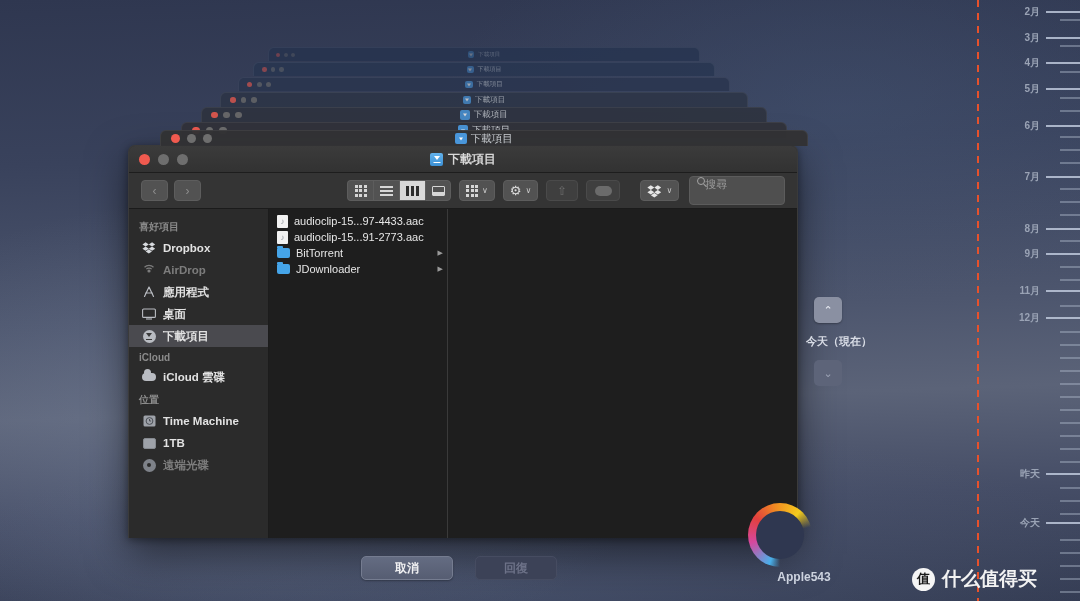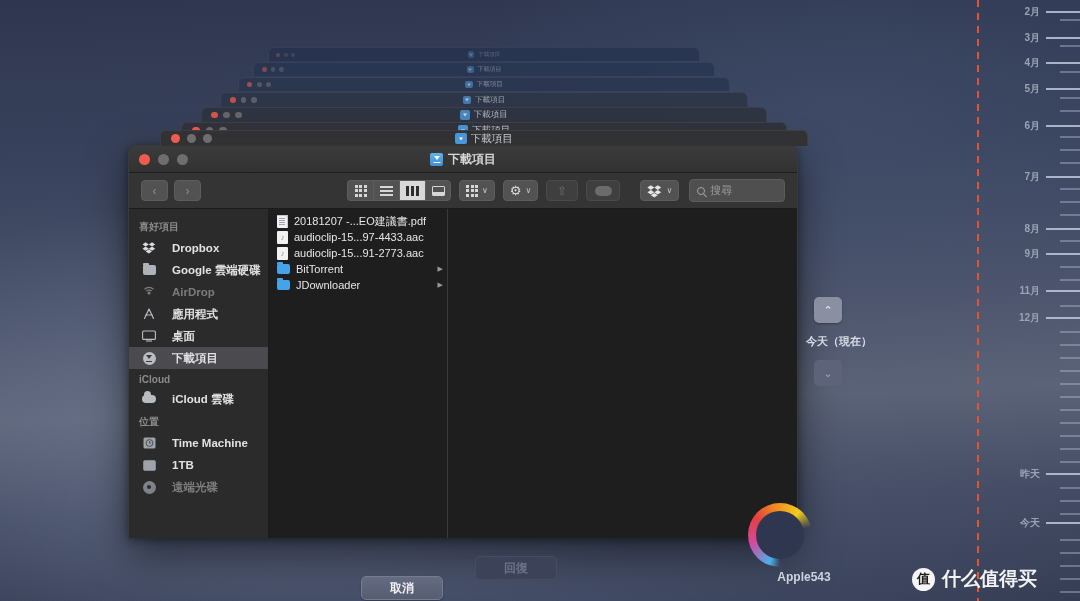--- a/index.html
+++ b/index.html
@@ -125,39 +125,39 @@
   .cover i { height: 2.5px; width: 100%; background: #d6d6d6; display: block; }
   .pill { display: flex; align-items: center; gap: 4px; padding: 0 6px; }
   .chev { font-size: 8px; color: #c9c9c9; }
   .gear { font-size: 13px; color: #dcdcdc; line-height: 1; }
   .tb-btn.dim { background: #3f3f3f; border-color: #4a4a4a; color: #6f6f6f; }
   .share { width: 32px; font-size: 12px; }
   .tag { width: 34px; }
   .tagshape { width: 17px; height: 10px; background: #6b6b6b; border-radius: 5px; }
   .dropbox { width: 15px; height: 13px; position: relative; }
   #searchbox {
-    flex: 1; height: 23px; background: #4f4f4f; border: 1px solid #5c5c5c;
-    border-radius: 4px; display: flex; align-items: center; padding: 0 7px; gap: 5px;
+    flex: 1; height: 29px; background: #4f4f4f; border: 1px solid #5c5c5c;
+    border-radius: 4px; display: flex; align-items: flex-start; padding: 0 7px; 
     margin-left: 2px;
   }
   .mag { width: 8px; height: 8px; border: 1.4px solid #a5a5a5; border-radius: 50%;
          position: relative; flex: none; }
   .mag::after { content:""; position:absolute; right:-3px; bottom:-2.5px;
                 width:4px; height:1.4px; background:#a5a5a5; transform: rotate(42deg); }
   #searchph { font-size: 11px; color: #9a9a9a; }
 
   
   #fbody { display: flex; height: calc(100% - 63px); }
   #sidebar {
     width: 140px; background: #2b2b2b; border-right: 1px solid #1c1c1c;
     padding-top: 6px; overflow: hidden; flex: none;
   }
   .sec-hd { font-size: 10px; color: #8b8b8b; padding: 5px 0 3px 10px; font-weight: 700; }
   .sb-item {
-    display: flex; align-items: center; gap: 16px; height: 22px;
+    display: flex; align-items: center; gap: 7px; height: 22px;
     padding-left: 13px; font-size: 11.5px; color: #e2e2e2; font-weight: 600;
   }
   .sb-item.sel { background: #4a4a4f; }
   .sb-item.off { color: #7c7c7c; }
   .sb-ic { width: 14px; height: 14px; flex: none; position: relative;
            display: flex; align-items: center; justify-content: center;
            font-size: 11px; color: #b9bcc2; }
   .folder { width: 13px; height: 10px; background: #aeb2b9; border-radius: 1px 2px 2px 2px; position: relative; }
   .folder::before { content:""; position:absolute; top:-2.5px; left:0; width:6px; height:2.5px;
                     background:#aeb2b9; border-radius:1px 1px 0 0; }
@@ -196,21 +196,21 @@
   .fic.fld::before { content:""; position:absolute; top:-2.5px; left:0; width:6px; height:2.5px;
                      background:#45a4e8; border-radius:1px 1px 0 0; }
   .arr { font-size: 7px; color: #9a9a9a; flex: none; }
 
   
   .btn {
     position: absolute; height: 24px; border-radius: 5px;
     display: flex; align-items: center; justify-content: center;
     font-size: 12px; font-weight: 600;
   }
-  #cancel-btn { left: 361px; top: 576px; width: 82px;
+  #cancel-btn { left: 361px; top: 556px; width: 92px;
     background: linear-gradient(#646c82, #565d72); color: #f0f0f2;
     border: 1px solid #757c90; box-shadow: 0 1px 2px rgba(0,0,0,0.3); }
   #restore-btn { left: 475px; top: 556px; width: 82px;
     background: #3c4257; color: #6d7288; border: 1px solid #464c61; }
 
   
   #timeline { position: absolute; right: 0; top: 0; width: 100px; height: 483px; }
   .tick { position: absolute; right: 0; height: 2px; background: rgba(186,196,214,0.55); }
   .tick.major { width: 34px; height: 2px; background: rgba(198,208,226,0.8); }
   .tick.minor { width: 20px; background: rgba(170,181,200,0.45); }
@@ -443,26 +443,20 @@
               <svg width="14" height="12" viewBox="0 0 15 13">
                 <path d="M3.8 0.3 L0.4 2.6 L3.8 4.9 L7.3 2.6 Z" fill="#d7dade"></path>
                 <path d="M10.8 0.3 L7.3 2.6 L10.8 4.9 L14.2 2.6 Z" fill="#d7dade"></path>
                 <path d="M0.4 7.2 L3.8 4.9 L7.3 7.2 L3.8 9.5 Z" fill="#d7dade"></path>
                 <path d="M14.2 7.2 L10.8 4.9 L7.3 7.2 L10.8 9.5 Z" fill="#d7dade"></path>
                 <path d="M3.9 10.2 L7.3 7.9 L10.7 10.2 L7.3 12.5 Z" fill="#d7dade"></path>
               </svg>
             </span>
             <span>Dropbox</span>
           </div>
-          <div class="sb-item">
-            <span class="sb-ic">
-              <span class="folder"></span>
-            </span>
-            <span>Google 雲端硬碟</span>
-          </div>
           <div class="sb-item off">
             <span class="sb-ic">
               <svg width="14" height="14" viewBox="0 0 14 14">
                 <circle cx="7" cy="8" r="1.6" fill="#7c7c7c"></circle>
                 <path d="M4.3 6.2a3.8 3.8 0 0 1 5.4 0" stroke="#7c7c7c" stroke-width="1.2" fill="none"></path>
                 <path d="M2.5 4.2a6.4 6.4 0 0 1 9 0" stroke="#7c7c7c" stroke-width="1.2" fill="none"></path>
               </svg>
             </span>
             <span>AirDrop</span>
           </div>
@@ -515,24 +509,20 @@
           </div>
           <div class="sb-item off">
             <span class="sb-ic">
               <span class="optic"></span>
             </span>
             <span>遠端光碟</span>
           </div>
         </div>
       <div id="colwrap">
         <div id="col1">
-            <div class="frow">
-              <span class="fic doc"></span>
-              <span class="nm">20181207 -...EO建議書.pdf</span>
-            </div>
             <div class="frow">
               <span class="fic aud"></span>
               <span class="nm">audioclip-15...97-4433.aac</span>
             </div>
             <div class="frow">
               <span class="fic aud"></span>
               <span class="nm">audioclip-15...91-2773.aac</span>
             </div>
             <div class="frow">
               <span class="fic fld"></span>

